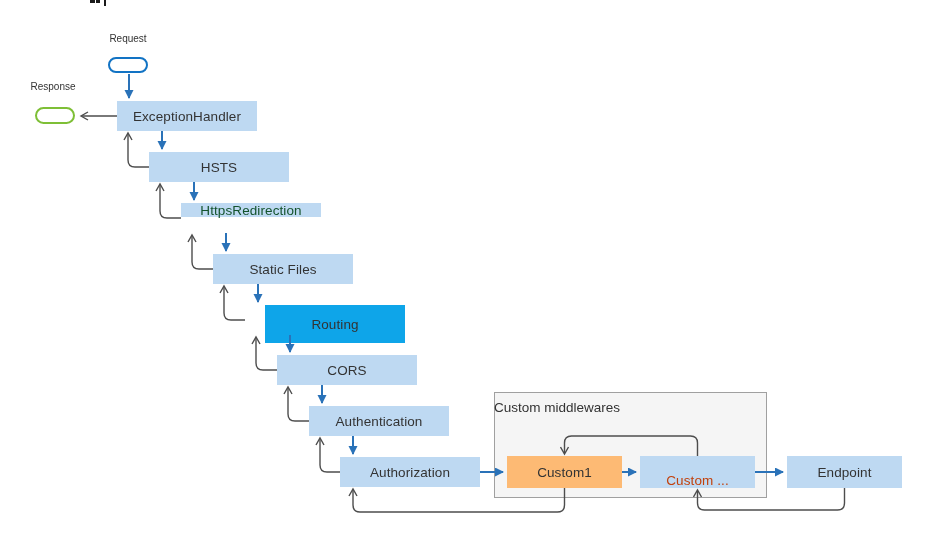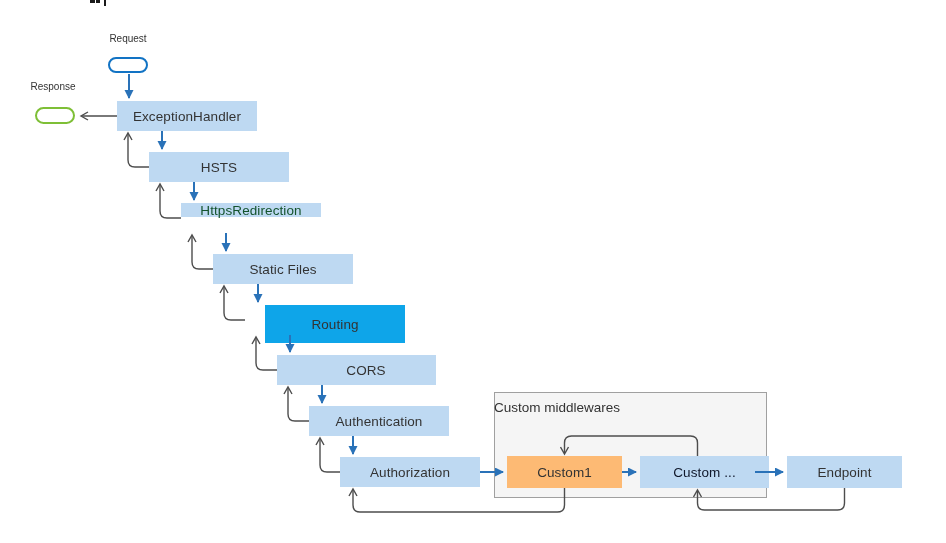--- a/index.html
+++ b/index.html
@@ -36,33 +36,33 @@
       </div>
       <div class="mw-box" style="left: 181px; top: 203px; width: 140px; height: 14px; background: rgb(190, 217, 242); color: #14532d;">
         <span>HttpsRedirection</span>
       </div>
       <div class="mw-box" style="left: 213px; top: 254px; width: 140px; height: 30px; background: rgb(190, 217, 242); color: rgb(51, 51, 51);">
         <span>Static Files</span>
       </div>
       <div class="mw-box" style="left: 245px; top: 305px; width: 140px; height: 38px; background: #0ea5e9; color: rgb(51, 51, 51); margin-left: 20px;">
         <span>Routing</span>
       </div>
-      <div class="mw-box" style="left: 277px; top: 355px; width: 140px; height: 30px; background: rgb(190, 217, 242); color: rgb(51, 51, 51); padding-left: 19px;">
+      <div class="mw-box" style="left: 277px; top: 355px; width: 140px; height: 30px; background: rgb(190, 217, 242); color: rgb(51, 51, 51);">
         <span>CORS</span>
       </div>
       <div class="mw-box" style="left: 309px; top: 406px; width: 140px; height: 30px; background: rgb(190, 217, 242); color: rgb(51, 51, 51);">
         <span>Authentication</span>
       </div>
       <div class="mw-box" style="left: 340px; top: 457px; width: 140px; height: 30px; background: rgb(190, 217, 242); color: rgb(51, 51, 51);">
         <span>Authorization</span>
       </div>
       <div class="mw-box" style="left: 507px; top: 456px; width: 115px; height: 32px; background: #fdba74; color: rgb(51, 51, 51);">
         <span>Custom1</span>
       </div>
-      <div class="mw-box" style="left: 640px; top: 456px; width: 129px; height: 32px; background: rgb(190, 217, 242); color: #0f172a;">
+      <div class="mw-box" style="left: 640px; top: 456px; width: 115px; height: 32px; background: rgb(190, 217, 242); color: #c2410c; align-items: flex-end;">
         <span>Custom ...</span>
       </div>
       <div class="mw-box" style="left: 787px; top: 456px; width: 115px; height: 32px; background: rgb(190, 217, 242); color: rgb(51, 51, 51);">
         <span>Endpoint</span>
       </div>
     </div>
 
   <div class="float-label" style="left:98px;top:33px;width:60px;">Request</div>
   <div class="pill" style="left: 108px; top: 57px; width: 40px; height: 16px; border-color: rgb(18, 115, 196);"></div>
 

